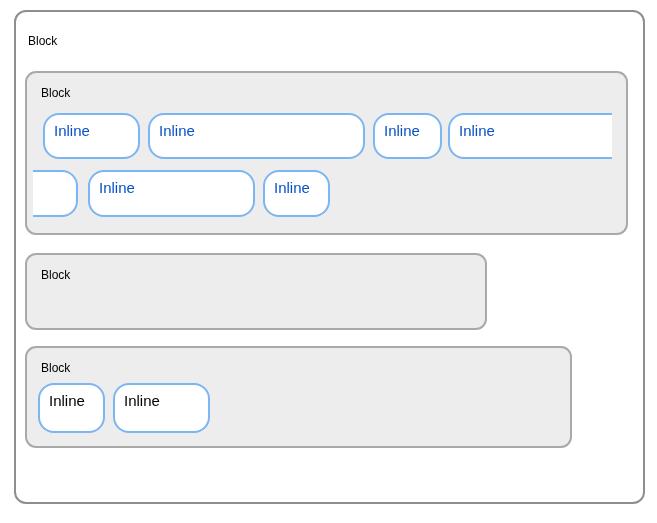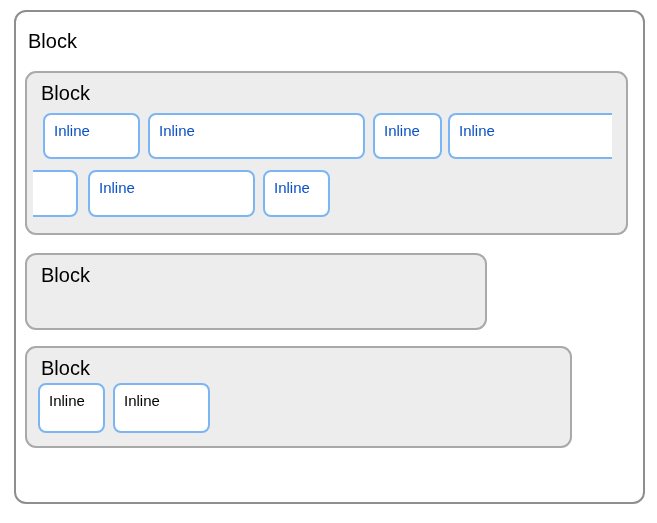--- a/index.html
+++ b/index.html
@@ -20,21 +20,21 @@
   .outer-block {
     left: 14px; top: 10px;
     width: 631px; height: 494px;
     background: #ffffff;
     border: 2px solid var(--outer-border, #8e8e8e);
     border-radius: 12px;
   }
 
   .block-label {
     position: absolute;
-    font-size: 20px;
+    font-size: 12px;
     line-height: 18px;
     color: var(--block-text, #000000);
     white-space: nowrap;
   }
   .outer-block > .block-label { left: 12px; top: 20px; }
 
   
   .inner-block {
     background: var(--block-bg, #ededed);
     border: 2px solid var(--block-border, #a9a9a9);
@@ -43,21 +43,21 @@
   .inner-block > .block-label { left: 14px; top: 11px; }
 
   #block1 { left: 9px;  top: 59px;  width: 603px; height: 164px; }
   #block2 { left: 9px;  top: 241px; width: 462px; height: 77px;  }
   #block3 { left: 9px;  top: 334px; width: 547px; height: 102px; }
 
   
   .inline-box {
     background: #ffffff;
     border: 2px solid var(--inline-border, #7cb5f3);
-    border-radius: 8px;
+    border-radius: 16px;
     font-size: 15px;
     line-height: 17px;
     color: var(--inline-text, #0a51c6);
     padding: 7px 0 0 9px;
     overflow: hidden;
     white-space: nowrap;
   }
   .inline-box.dark-label { color: var(--block-text, #000000); }
   .clip-right {
     border-right: none;

